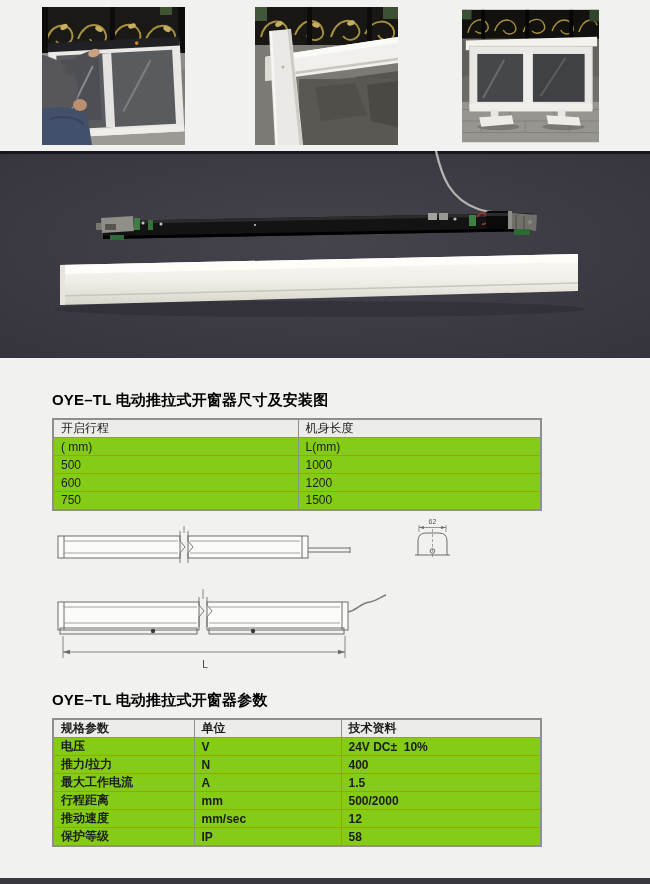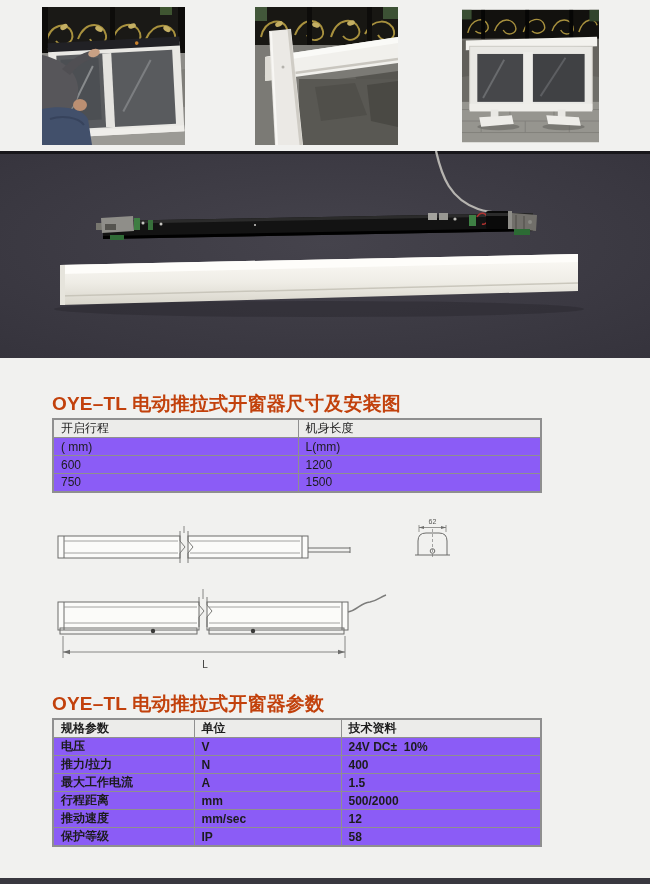--- a/index.html
+++ b/index.html
@@ -15,26 +15,26 @@
   .photo { position:absolute; top:7px; height:138px; overflow:hidden; }
   .photo svg { display:block; width:100%; height:100%; }
 
   
   .panel { position:absolute; left:0; top:151px; width:650px; height:207px; }
   .panel svg { display:block; width:100%; height:100%; }
 
   
   .sec-title {
     position:absolute; left:52px;
-    font-size:19px; font-weight:bold; color:#c2410c;
+    font-size:15px; font-weight:bold; color:#000000;
     letter-spacing:0.2px; white-space:nowrap;
   }
 
   
-  table { border-collapse:collapse; table-layout:fixed; background:#8b5cf6; }
+  table { border-collapse:collapse; table-layout:fixed; background:#84cc16; }
   .spec-table { position:absolute; left:52px; width:488px; border:2px solid #8f8f8f; }
   td {
     border:1px solid #8f8f8f;
     padding:0 4px 0 7px;
     color:#1c1c1c;
     font-size:12px;
     vertical-align:middle;
     white-space:pre;
     overflow:hidden;
   }
@@ -265,20 +265,24 @@
   <tbody>
       <tr class="head">
     <td>开启行程</td>
     <td>机身长度</td>
   </tr>
   <tr>
     <td>( mm)</td>
     <td>L(mm)</td>
   </tr>
   <tr>
+    <td>500</td>
+    <td>1000</td>
+  </tr>
+  <tr>
     <td>600</td>
     <td>1200</td>
   </tr>
   <tr>
     <td>750</td>
     <td>1500</td>
   </tr>
 </tbody>
   </table>
 

